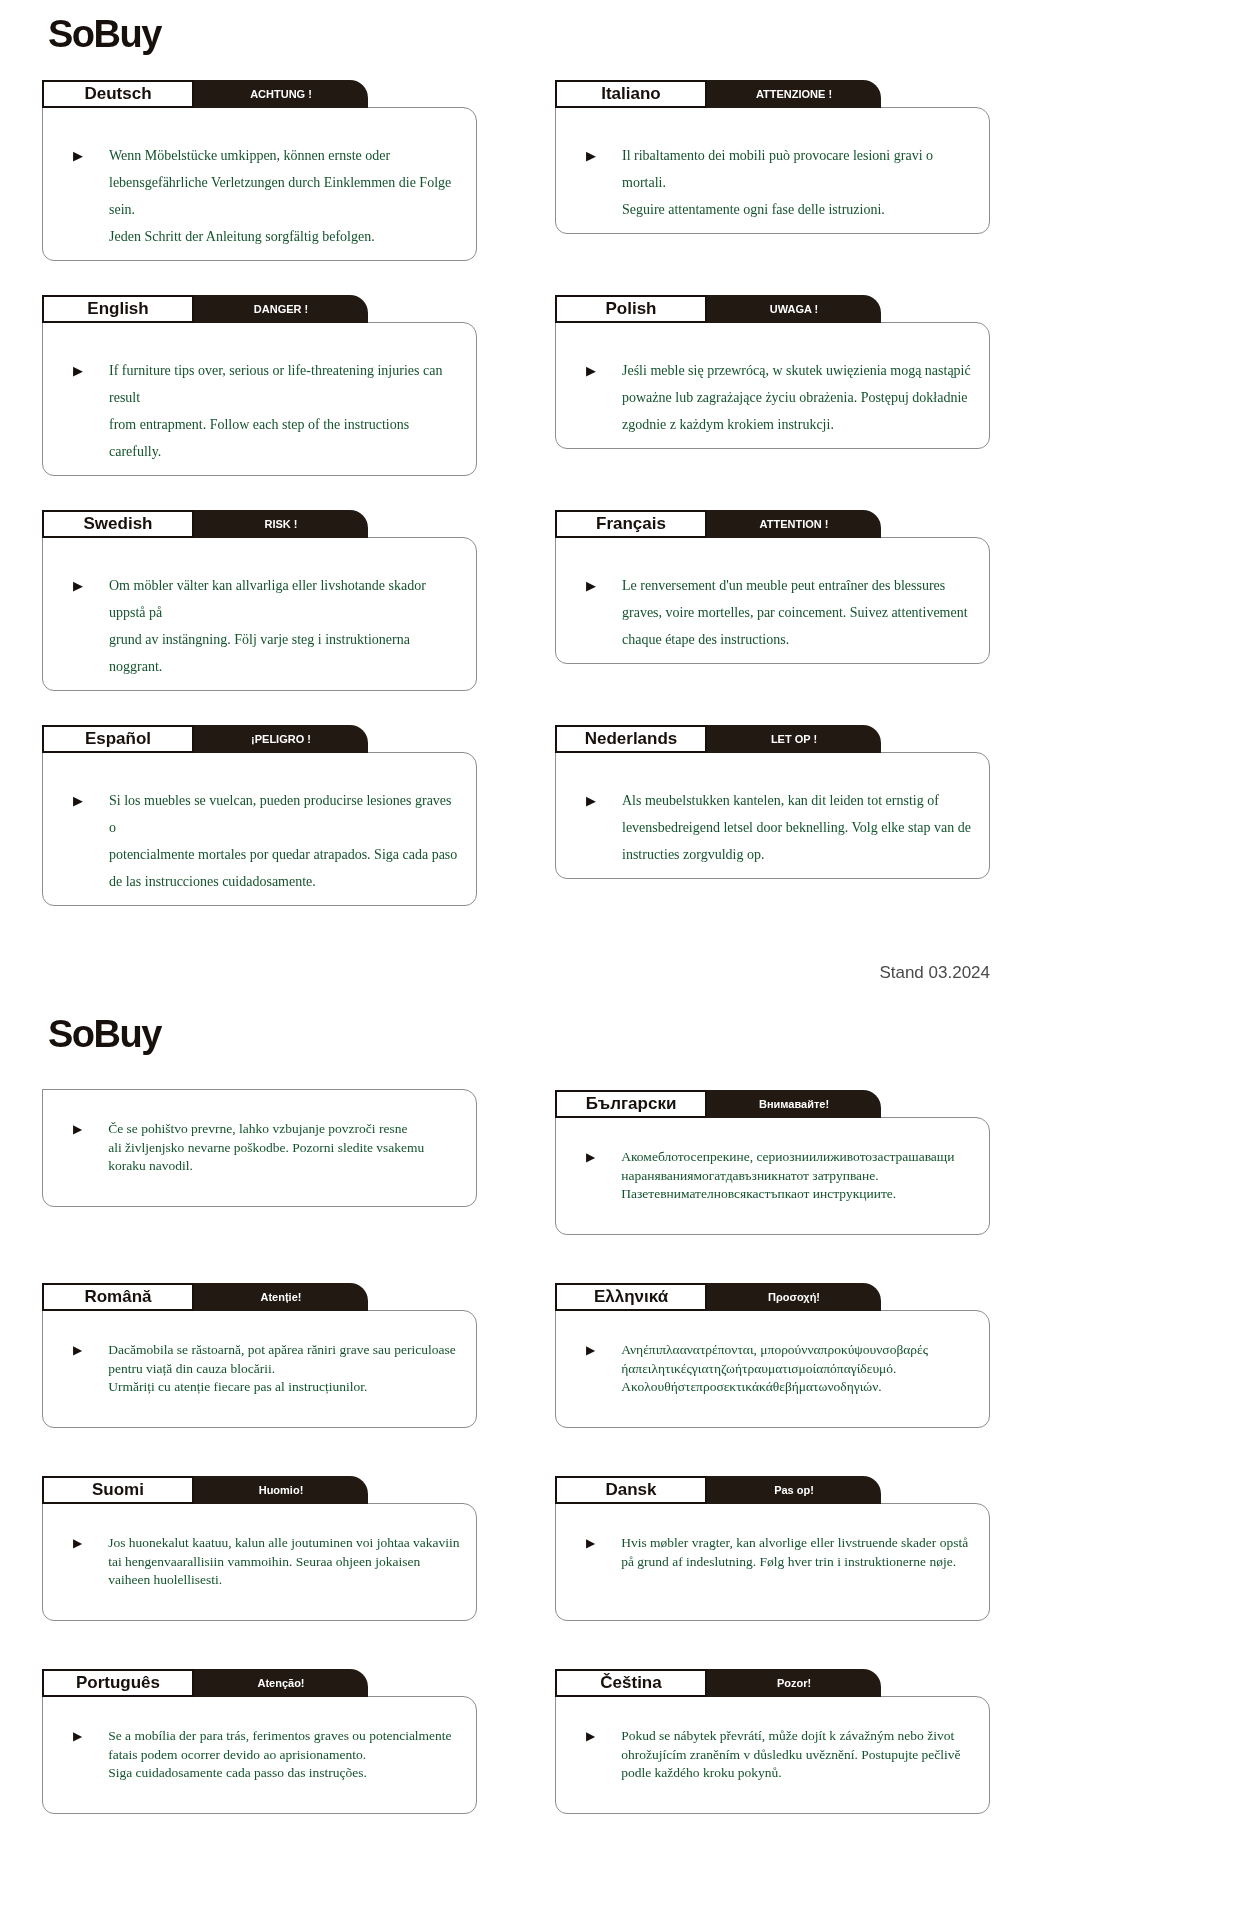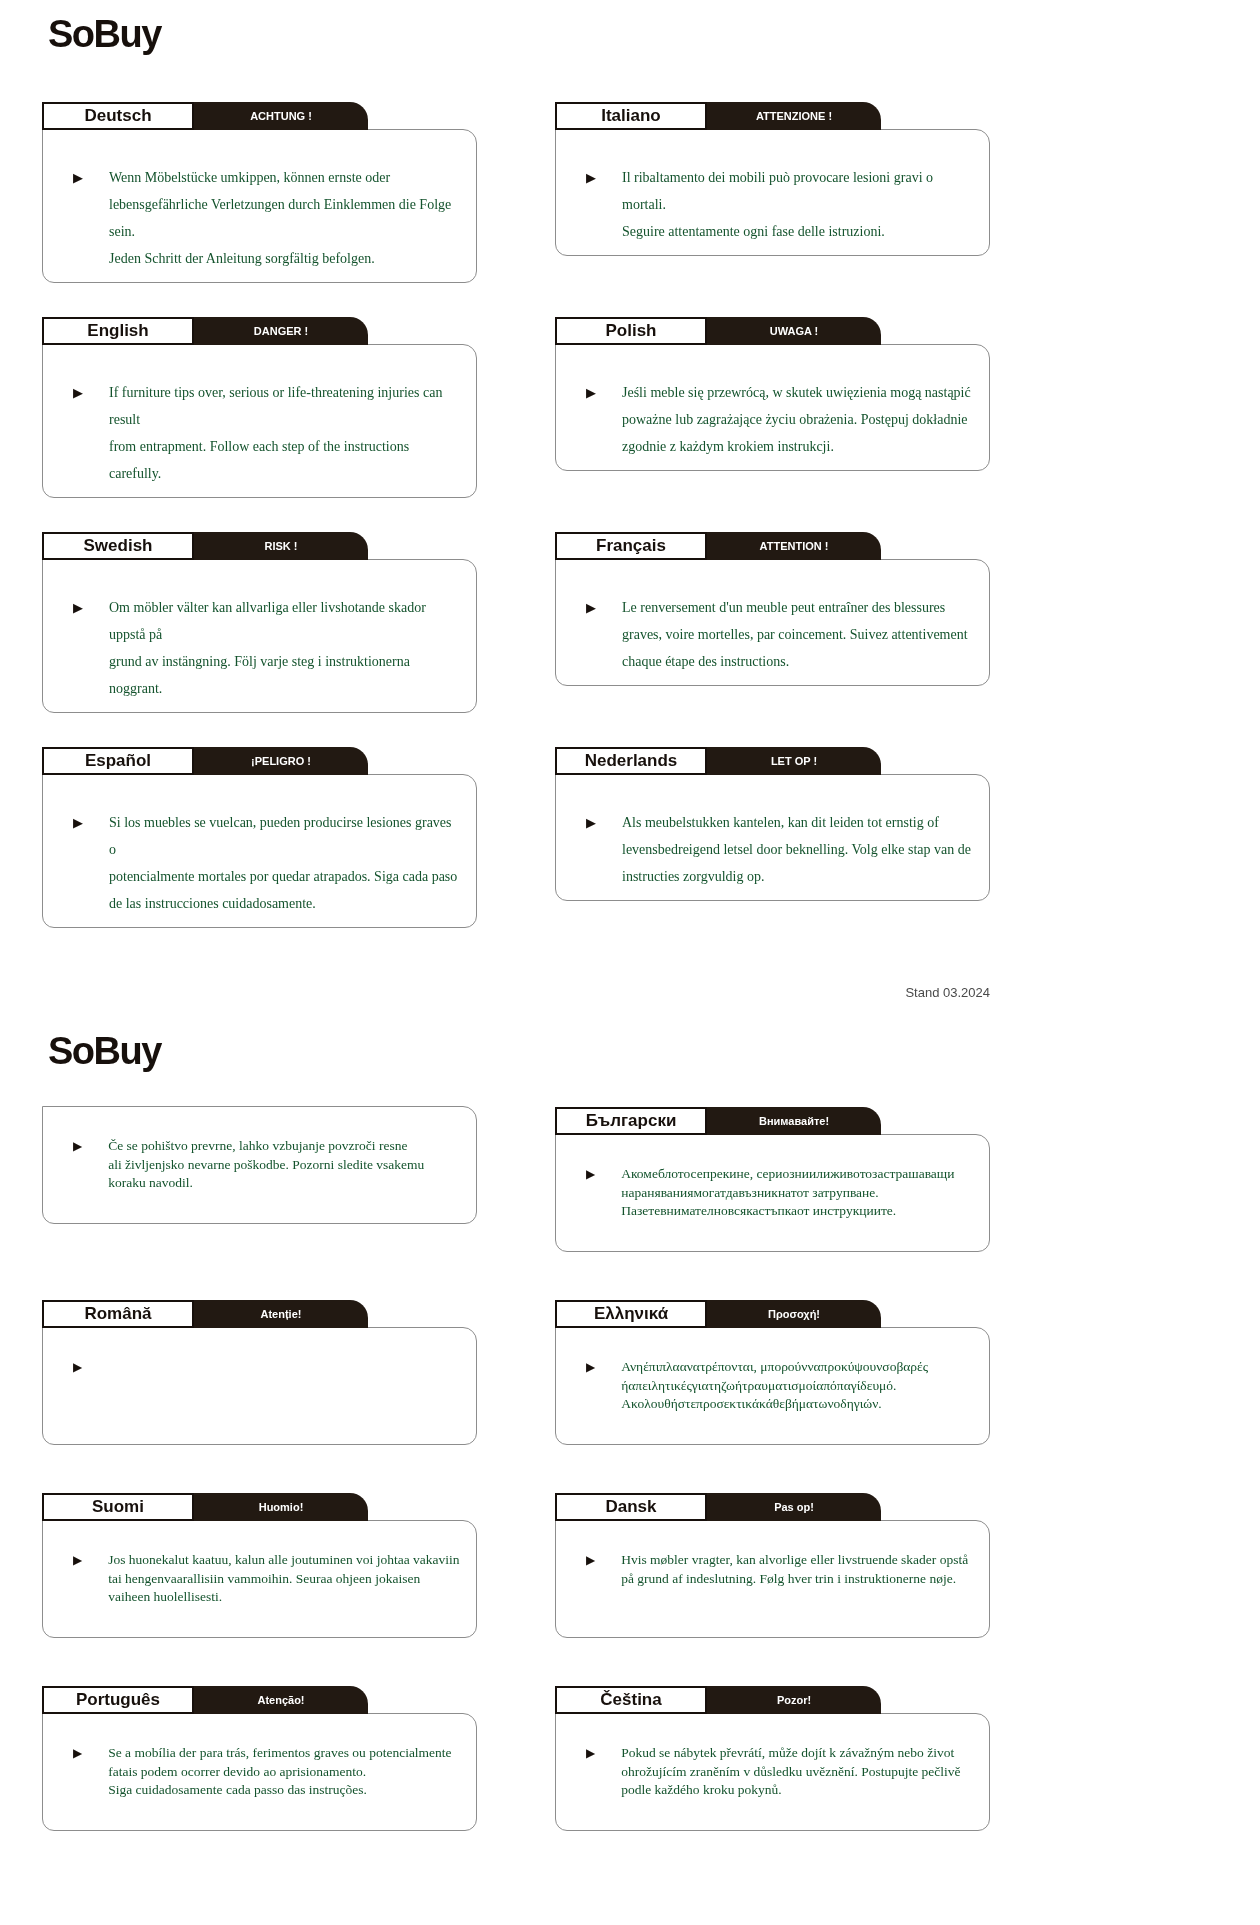--- a/index.html
+++ b/index.html
@@ -17,21 +17,21 @@
     transform:scaleY(1.04);transform-origin:left top;
   }
   .logo.first{padding-top:12px;}
   .logo.second{margin-top:30px;}
   .grid{
     display:grid;
     grid-template-columns:435px 435px;
     column-gap:78px;
     width:948px;
   }
-  .grid.p1{row-gap:34px;margin-top:50px;}
+  .grid.p1{row-gap:34px;margin-top:28px;}
   .grid.p2{row-gap:48px;margin-top:37px;}
   .whead{display:flex;height:28px;}
   .ltab{
     box-sizing:border-box;width:152px;height:28px;
     border:2.5px solid #17100c;background:#ffffff;
     font-size:17px;font-weight:bold;color:#17100c;
     text-align:center;line-height:23px;
     position:relative;z-index:2;
   }
   .badge{
@@ -53,21 +53,21 @@
   .p1 .wbody{min-height:126px;padding:34px 16px 10px 30px;}
   .p2 .wbody{min-height:118px;padding:30px 14px 10px 30px;}
   .tri{flex:0 0 auto;color:#17100c;}
   .p1 .tri{font-size:13px;line-height:27px;}
   .p2 .tri{font-size:12px;line-height:19px;}
   .wtext{white-space:pre-line;color:#14532d;font-family:Liberation Serif, serif;}
   .p1 .wtext{font-size:14px;line-height:27px;}
   .p2 .wtext{font-size:13.5px;line-height:18.5px;}
   .stamp{
     width:948px;text-align:right;
-    font-size:13px;color:#4a4a4a;
+    font-size:17px;color:#4a4a4a;
   }
   .stamp.s1{margin-top:57px;}
 </style>
 </head>
 <body>
 
 <div class="sheet">
 
   <div class="logo first">SoBuy</div>
 
@@ -204,20 +204,23 @@
       </div>
     </div>
 
     <div class="wbox">
       <div class="whead">
         <div class="ltab">Română</div>
         <div class="badge">Atenție!</div>
       </div>
       <div class="wbody">
         <span class="tri">▶</span>
+        <div class="wtext">Dacămobila se răstoarnă, pot apărea răniri grave sau periculoase
+pentru viață din cauza blocării.
+Urmăriți cu atenție fiecare pas al instrucțiunilor.</div>
       </div>
     </div>
 
     <div class="wbox">
       <div class="whead">
         <div class="ltab">Ελληνικά</div>
         <div class="badge">Προσοχή!</div>
       </div>
       <div class="wbody">
         <span class="tri">▶</span>

